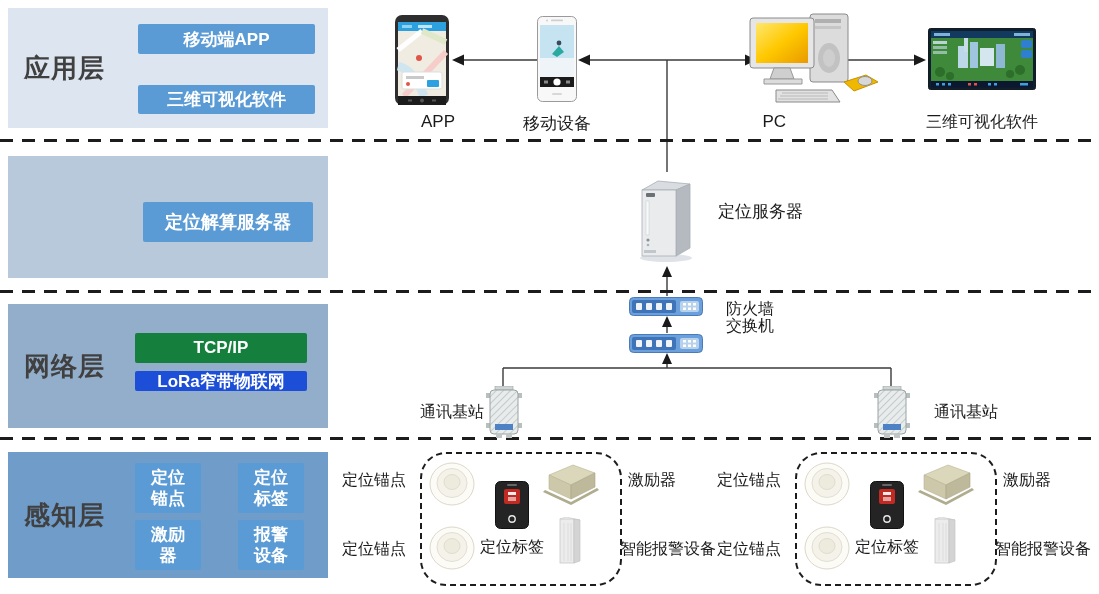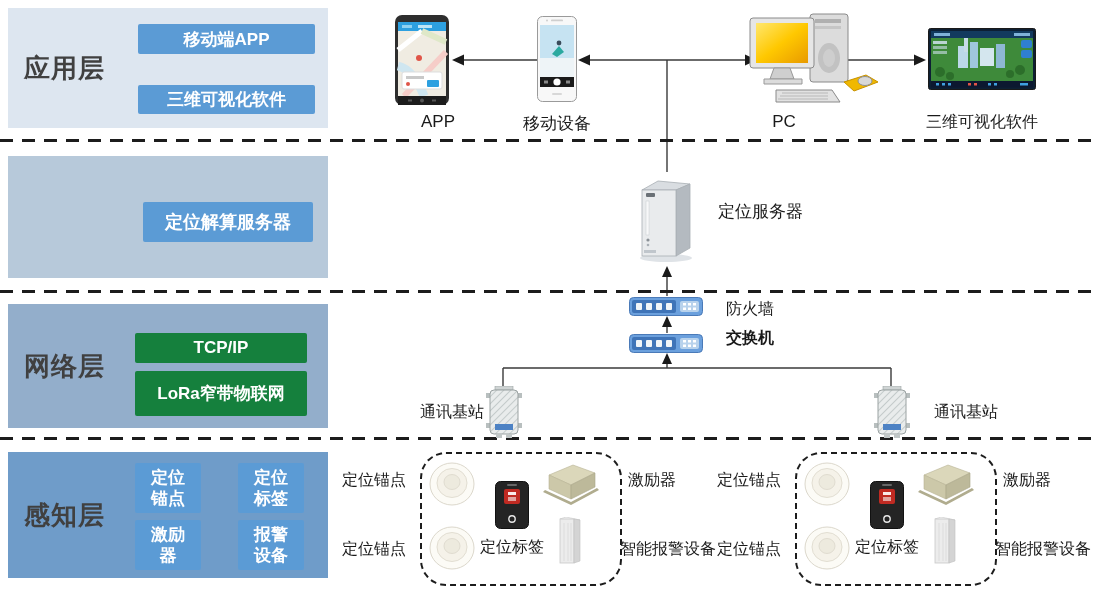--- a/index.html
+++ b/index.html
@@ -58,21 +58,21 @@
     <div class="pill" style="left:130px;top:77px;width:177px;height:29px;background:#5b9bd5;font-size:17px;">三维可视化软件</div>
   </div>
 
   <div class="layer" style="top:156px;height:122px;background:#b7c9da;">
     <div class="pill" style="left:135px;top:46px;width:170px;height:40px;background:#5b9bd5;font-size:18px;">定位解算服务器</div>
   </div>
 
   <div class="layer" style="top:304px;height:124px;background:#93aecb;">
     <div class="layer-title">网络层</div>
     <div class="pill" style="left:127px;top:29px;width:172px;height:30px;background:#15803d;font-size:17px;">TCP/IP</div>
-    <div class="pill" style="left:127px;top:67px;width:172px;height:45px;background:#15803d;font-size:17px;">LoRa窄带物联网</div>
+    <div class="pill" style="left:127px;top:67px;width:172px;height:20px;background:#1d4ed8;font-size:17px;">LoRa窄带物联网</div>
   </div>
 
   <div class="layer" style="top:452px;height:126px;background:#6f9cc9;">
     <div class="layer-title">感知层</div>
     <div class="pill two-line" style="left:127px;top:11px;width:66px;height:50px;background:#5b9bd5;font-size:17px;">定位
 锚点</div>
     <div class="pill two-line" style="left:230px;top:11px;width:66px;height:50px;background:#5b9bd5;font-size:17px;">定位
 标签</div>
     <div class="pill two-line" style="left:127px;top:68px;width:66px;height:50px;background:#5b9bd5;font-size:17px;">激励
 器</div>
@@ -139,21 +139,21 @@
       <path d="M96 72 l22 -7 l12 7 l-24 9 z" fill="#f0b800" stroke="#c89200"></path>
       <ellipse cx="117" cy="71" rx="7" ry="4.5" fill="#d8d8d8" stroke="#909090"></ellipse>
       <rect x="2" y="8" width="64" height="50" rx="3" fill="#e6e6e6" stroke="#8a8a8a"></rect>
       <rect x="8" y="13" width="52" height="40" fill="url(#scr)"></rect>
       <path d="M26 58 h16 l4 11 h-24 z" fill="#cfcfcf" stroke="#999999"></path>
       <path d="M16 69 h38 v5 h-38 z" fill="#dcdcdc" stroke="#999999"></path>
       <path d="M28 80 h56 l8 12 h-64 z" fill="#e2e2e2" stroke="#8a8a8a"></path>
       <path d="M34 83 h46 M32 86 h48 M30 89 h50" stroke="#b8b8b8" stroke-width="1.2" fill="none"></path>
     </svg>
   </div>
-  <div class="dev-label" style="left:754px;top:112px;width:60px;">PC</div>
+  <div class="dev-label" style="left:726px;top:112px;width:60px;text-align:right;">PC</div>
 
   <div class="device" style="left:928px;top:28px;">
     <svg width="108" height="62" viewBox="0 0 108 62">
       <rect x="0.5" y="0.5" width="107" height="61" rx="2" fill="#0d1f33" stroke="#1a1a1a"></rect>
       <rect x="3" y="3" width="102" height="50" fill="#3e8a3a"></rect>
       <rect x="3" y="3" width="102" height="7" fill="#123a5e"></rect>
       <rect x="6" y="5" width="16" height="3" fill="#7fb2d8"></rect>
       <rect x="86" y="5" width="16" height="3" fill="#7fb2d8"></rect>
       <rect x="30" y="18" width="10" height="22" fill="#bcd8e8"></rect>
       <rect x="42" y="14" width="8" height="26" fill="#9fc6de"></rect>
@@ -238,21 +238,21 @@
       <g fill="#ffffff">
           <rect x="54" y="6" width="3" height="2.5"></rect>
           <rect x="59" y="6" width="3" height="2.5"></rect>
           <rect x="64" y="6" width="3" height="2.5"></rect>
       <rect x="54" y="10.5" width="3" height="2.5"></rect>
           <rect x="59" y="10.5" width="3" height="2.5"></rect>
           <rect x="64" y="10.5" width="3" height="2.5"></rect>
         </g>
     </svg>
   </div>
-  <div class="small-label" style="left:726px;top:328px;font-weight:bold;">交换机</div>
+  <div class="small-label" style="left:726px;top:316px;">交换机</div>
 
   <div class="device" style="left:486px;top:386px;">
     <svg width="36" height="54" viewBox="0 0 36 54">
       <defs>
           <pattern id="hb1" width="5" height="5" patternTransform="rotate(45)" patternUnits="userSpaceOnUse">
         <rect width="5" height="5" fill="#e9ecec"></rect>
             <line x1="0" y1="0" x2="0" y2="5" stroke="#c4cbcb" stroke-width="2"></line>
       </pattern>
         </defs>
       <rect x="9" y="0" width="18" height="4" fill="#cfd4d4" stroke="#9aa2a2" stroke-width="0.6"></rect>

